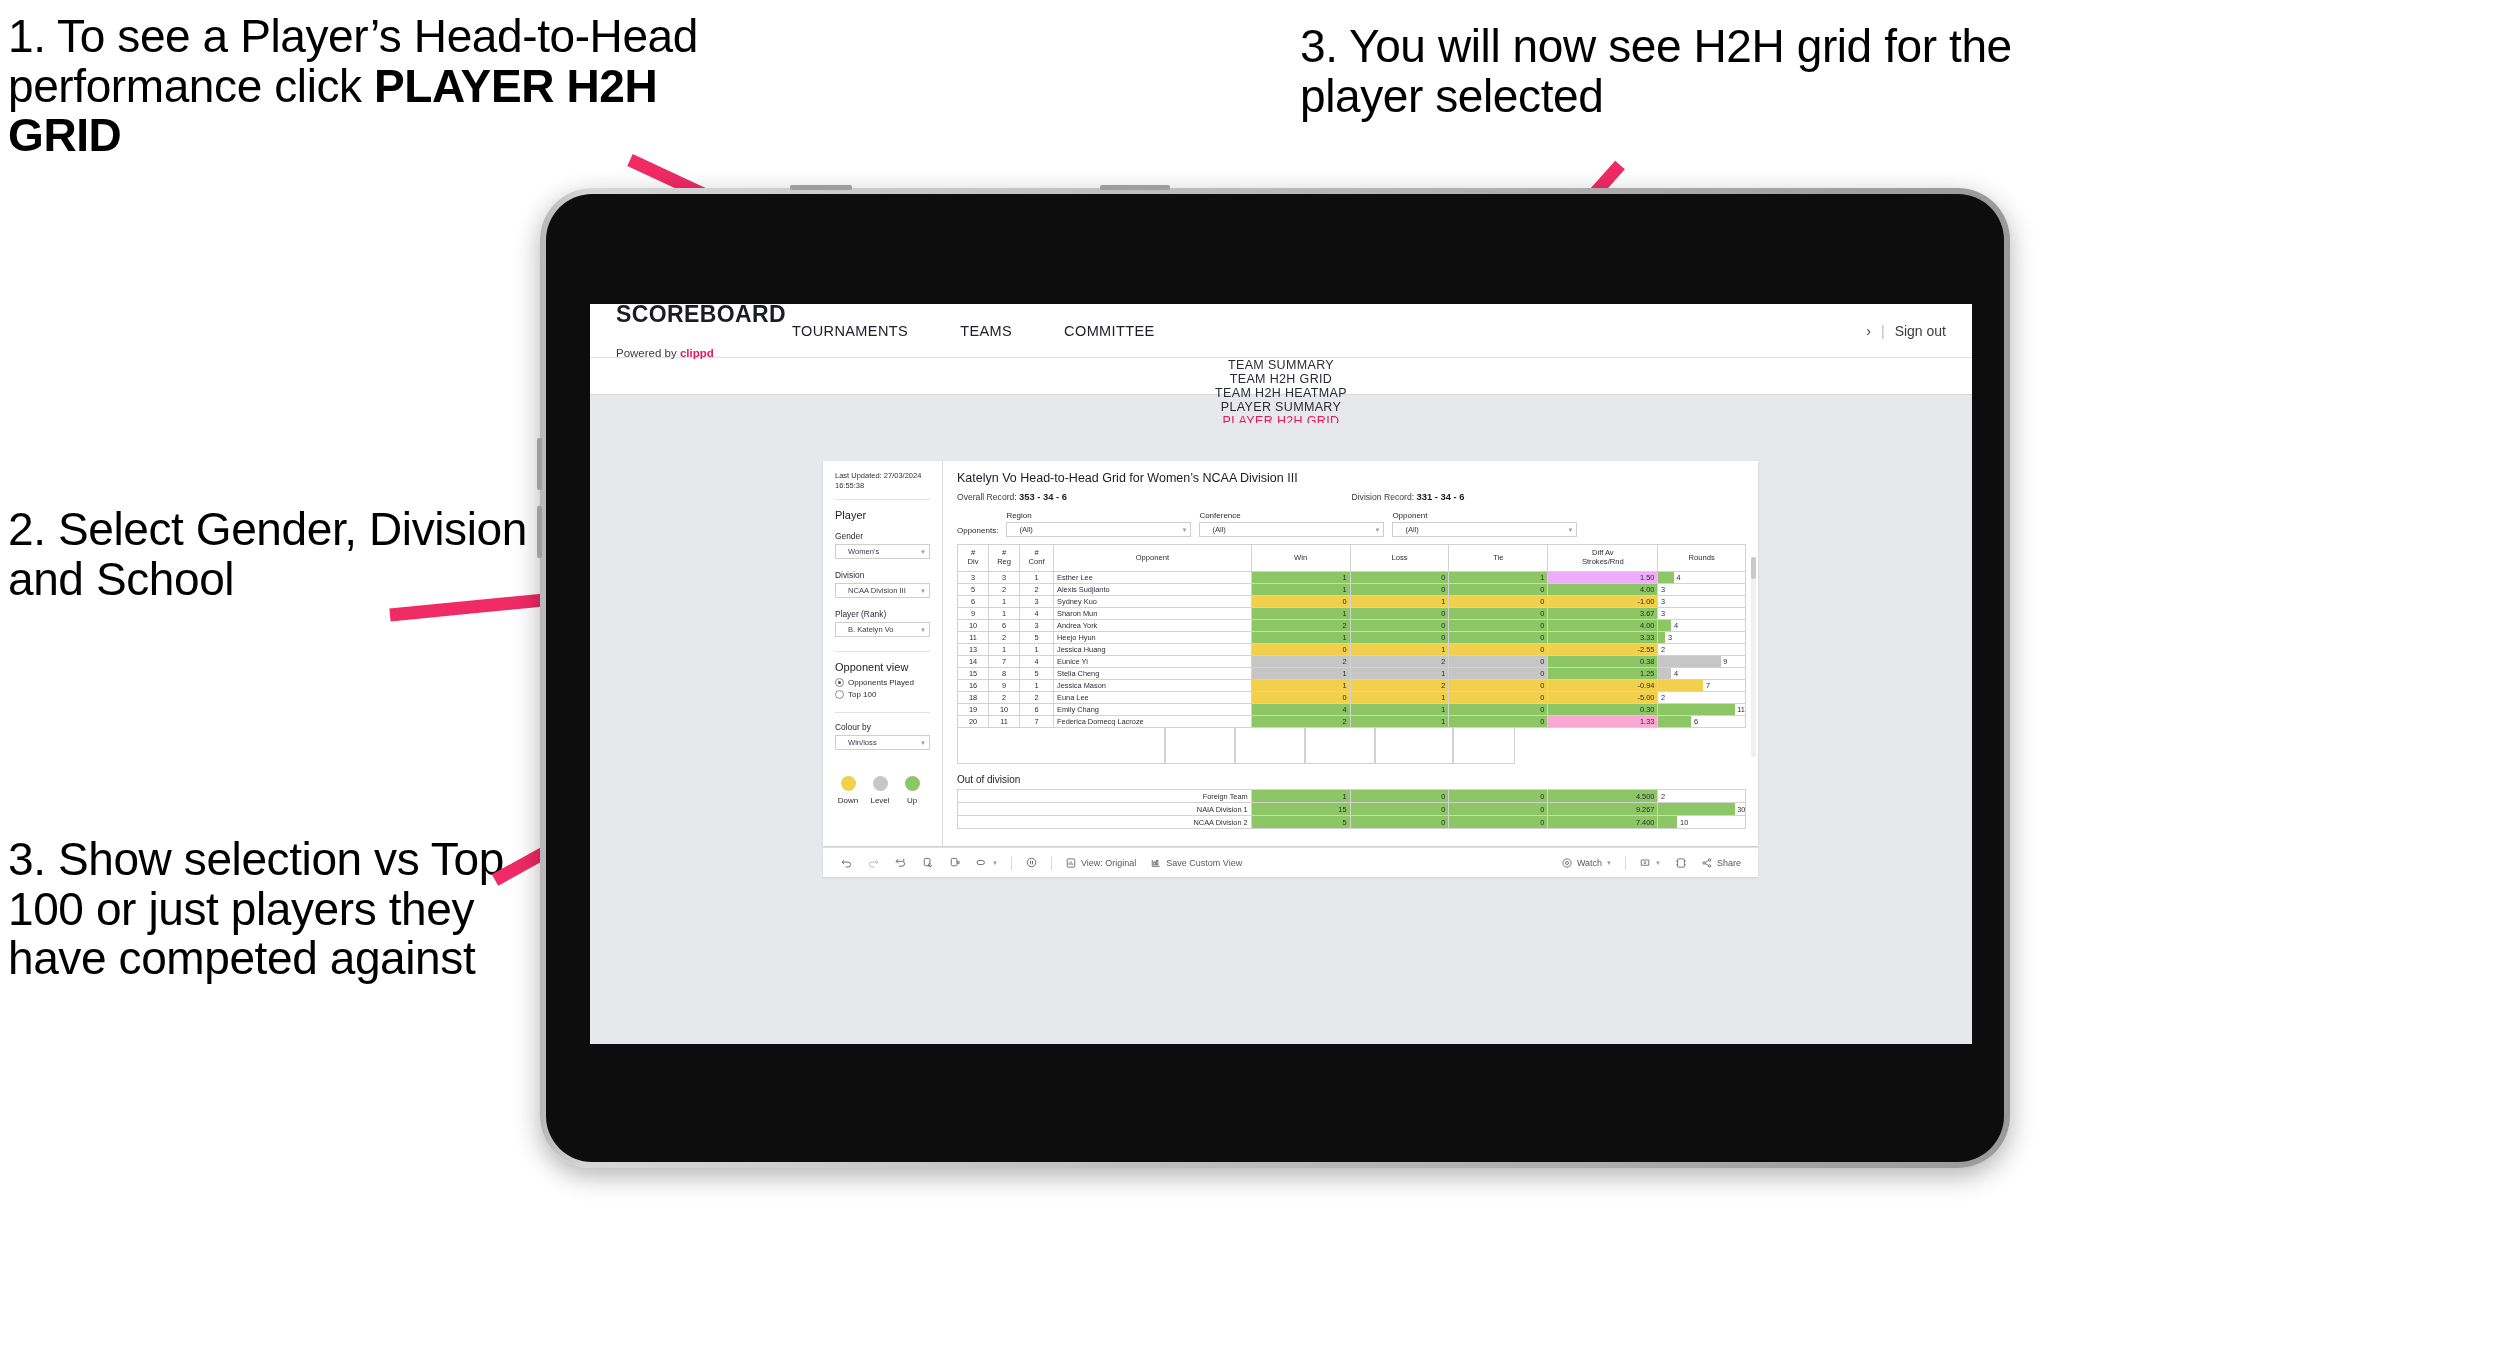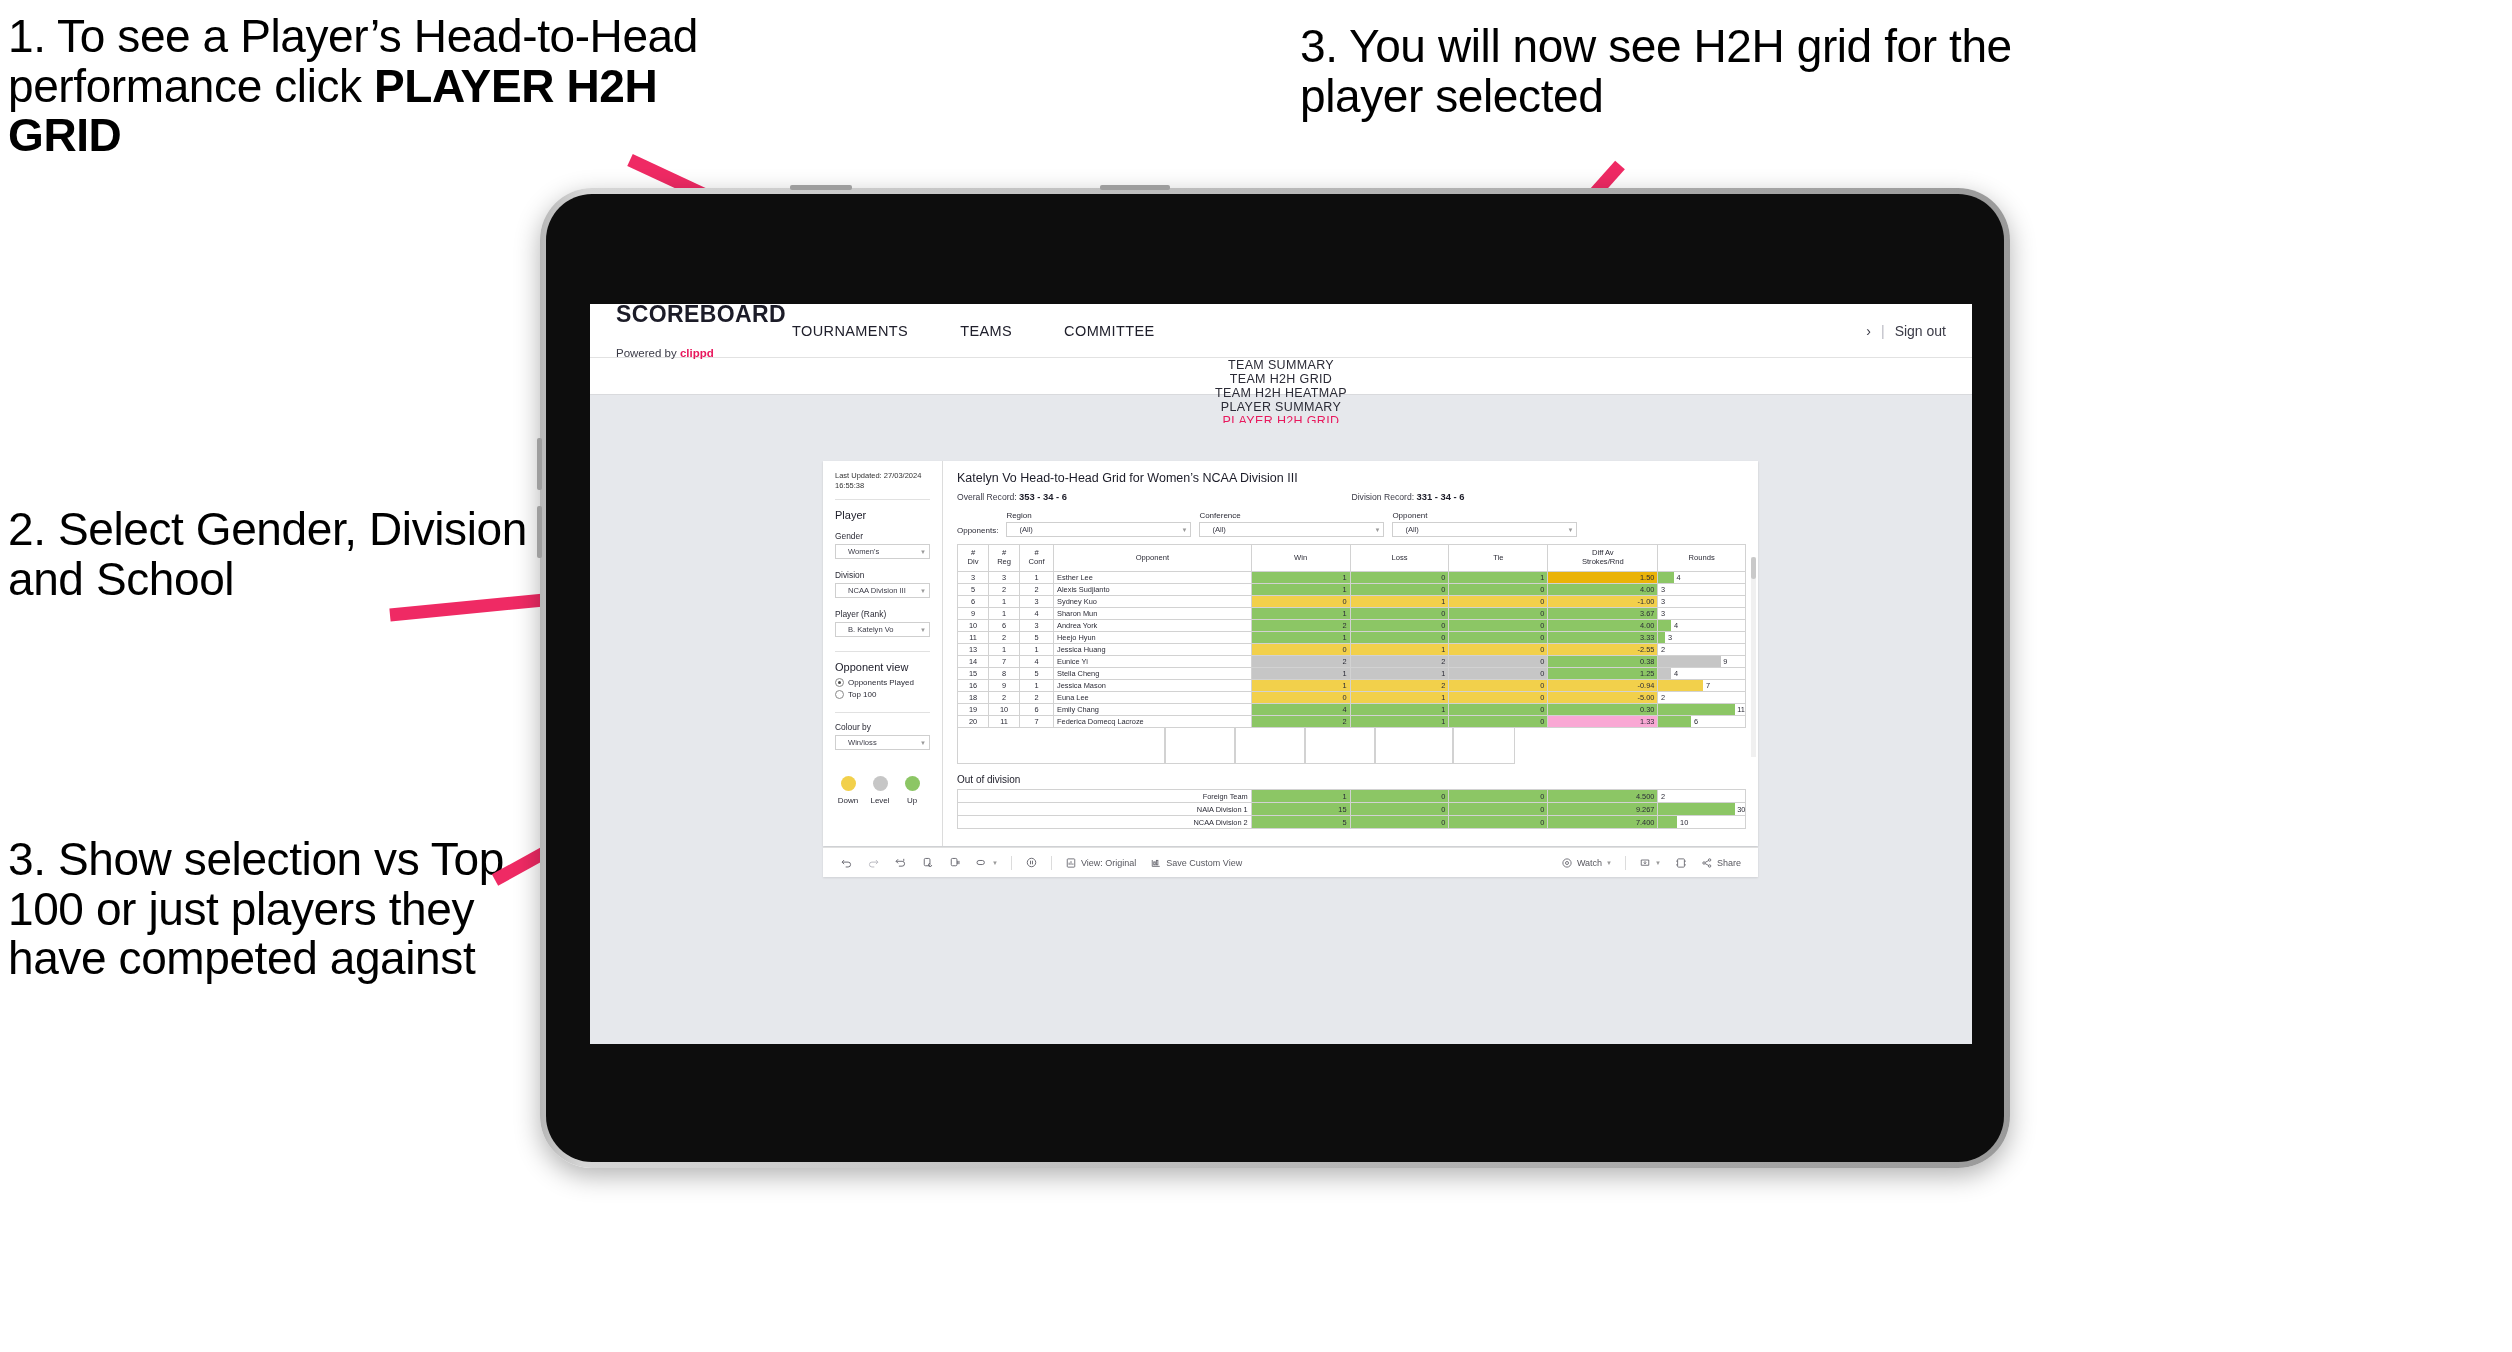--- a/index.html
+++ b/index.html
@@ -432,21 +432,21 @@
               </thead>
               <tbody id="grid-body">
                   <tr>
                     <td class="c">3</td>
                     <td class="c">3</td>
                     <td class="c">1</td>
                     <td class="opp">Esther Lee</td>
                     <td class="num" style="background:#8cc665">1</td>
                     <td class="num" style="background:#8cc665">0</td>
                     <td class="num" style="background:#8cc665">1</td>
-                    <td class="num" style="background:#eab308">1.50</td>
+                    <td class="num" style="background:#f0abfc">1.50</td>
                     <td class="bar-cell">
                       <div class="bar" style="width:18%;background:#8cc665"></div>
                       <div class="bar-val" style="padding-left:21%">4</div>
                     </td>
                   </tr>
                   <tr>
                     <td class="c">5</td>
                     <td class="c">2</td>
                     <td class="c">2</td>
                     <td class="opp">Alexis Sudjianto</td>

